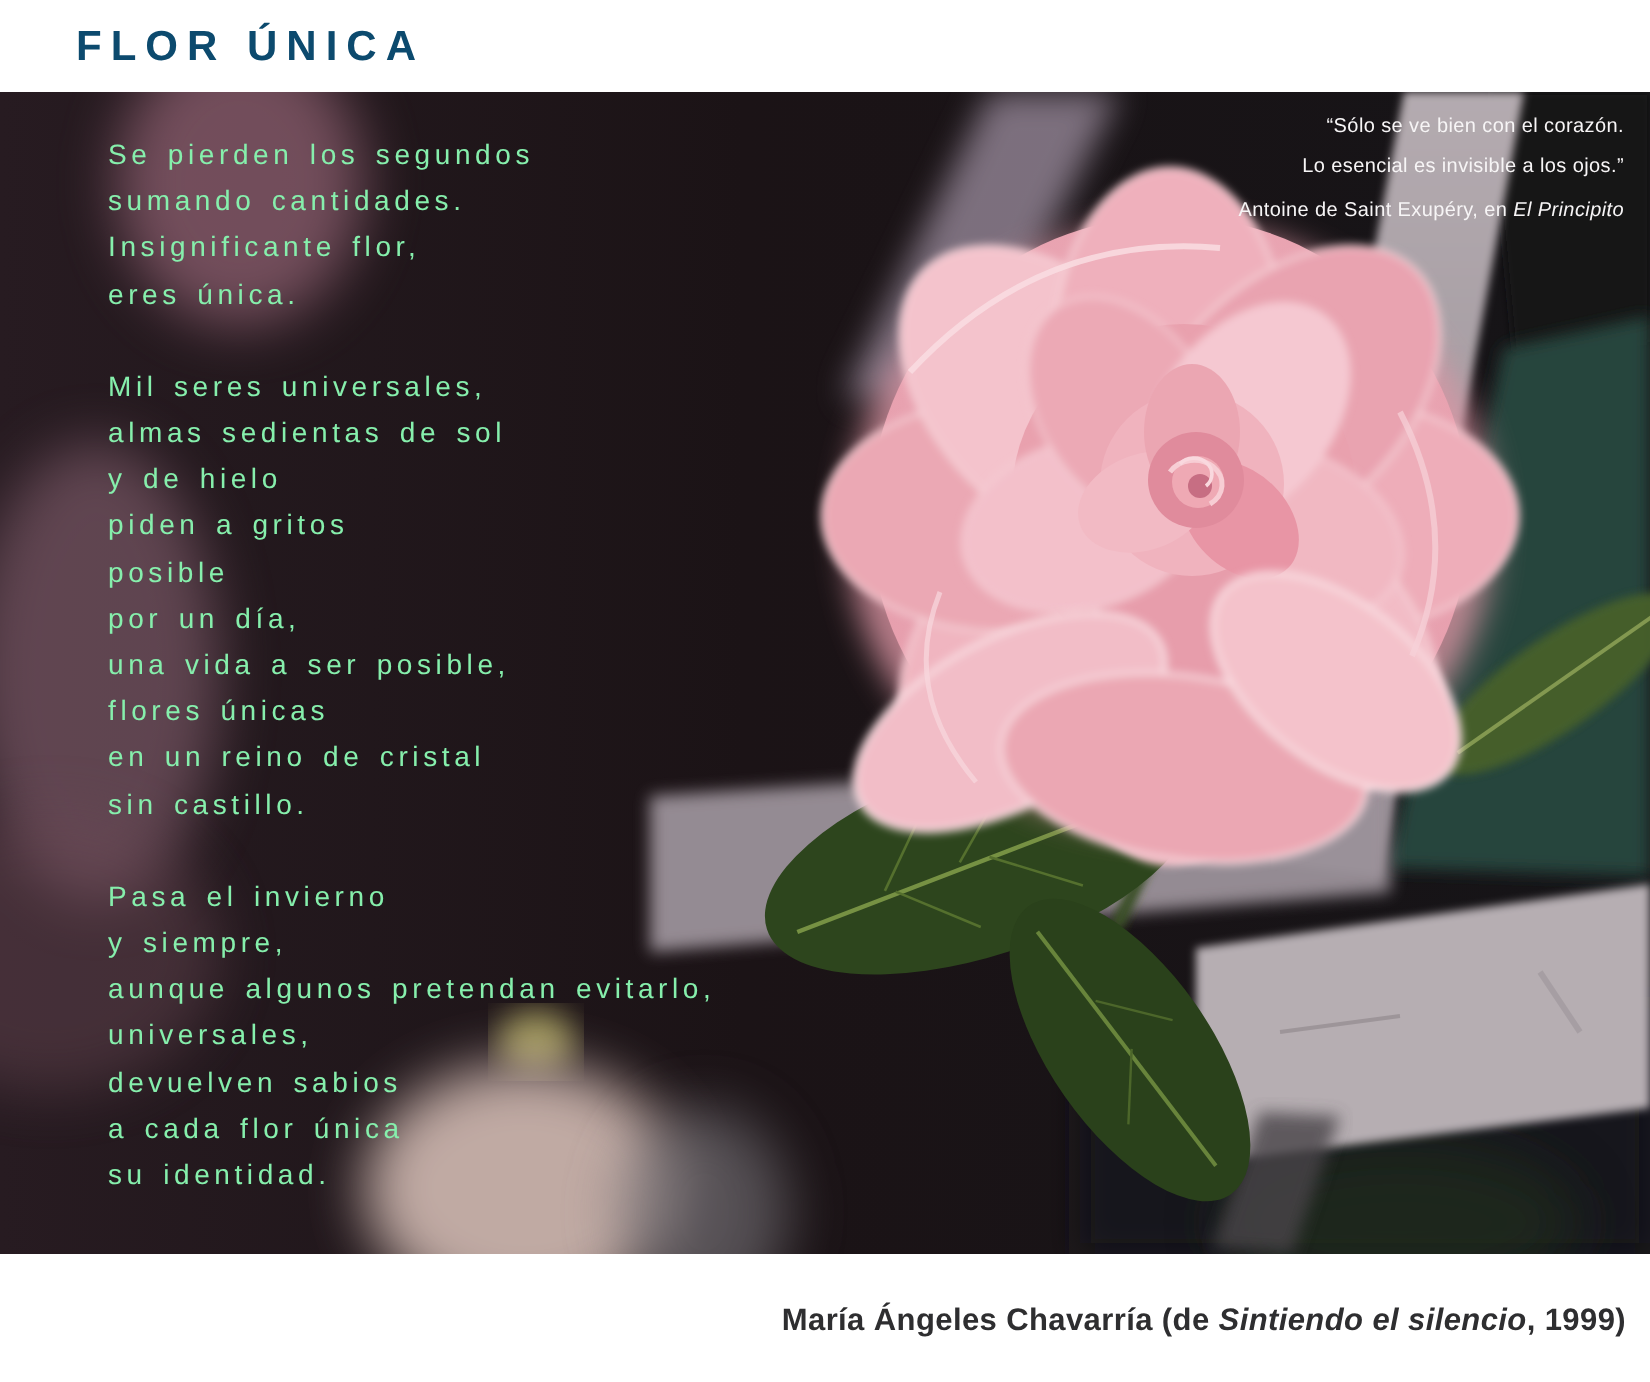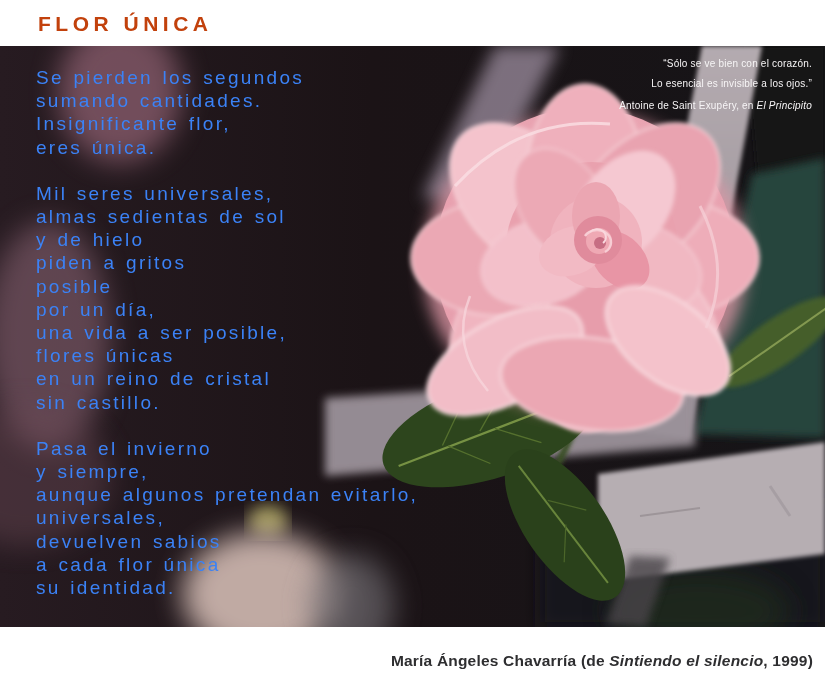--- a/index.html
+++ b/index.html
@@ -4,29 +4,29 @@
 <style>
   html,body{margin:0;padding:0;background:#ffffff;}
   .page{
     position:relative;width:825px;height:691px;overflow:hidden;
     background:#ffffff;font-family:"Liberation Sans",sans-serif;
   }
   
   .header{position:absolute;top:0;left:0;width:825px;height:46px;background:#ffffff;}
   .title{
     position:absolute;left:38px;top:12px;margin:0;
-    font-size:21px;font-weight:bold;letter-spacing:4.5px;color:#c2410c;
+    font-size:21px;font-weight:bold;letter-spacing:4.5px;color:#0c4a6e;
   }
   
   .photo{position:absolute;top:46px;left:0;width:825px;height:581px;background:#1d1418;}
   .photo svg{position:absolute;top:0;left:0;}
   
   .poem{
-    position:absolute;left:36px;top:20px;z-index:5;
-    color:#3b82f6;font-size:19px;line-height:23.2px;
+    position:absolute;left:54px;top:20px;z-index:5;
+    color:#86efac;font-size:14px;line-height:23.2px;
     letter-spacing:2.3px;word-spacing:2px;font-weight:normal;
   }
   .stanza{margin:0 0 23px 0;}
   .poem-line{white-space:nowrap;}
   
   .quote{
     position:absolute;top:8px;right:13px;z-index:5;text-align:right;
     color:#f7f5f6;font-size:10px;line-height:19.5px;letter-spacing:.2px;
   }
   .quote .attr{margin-top:3px;}

